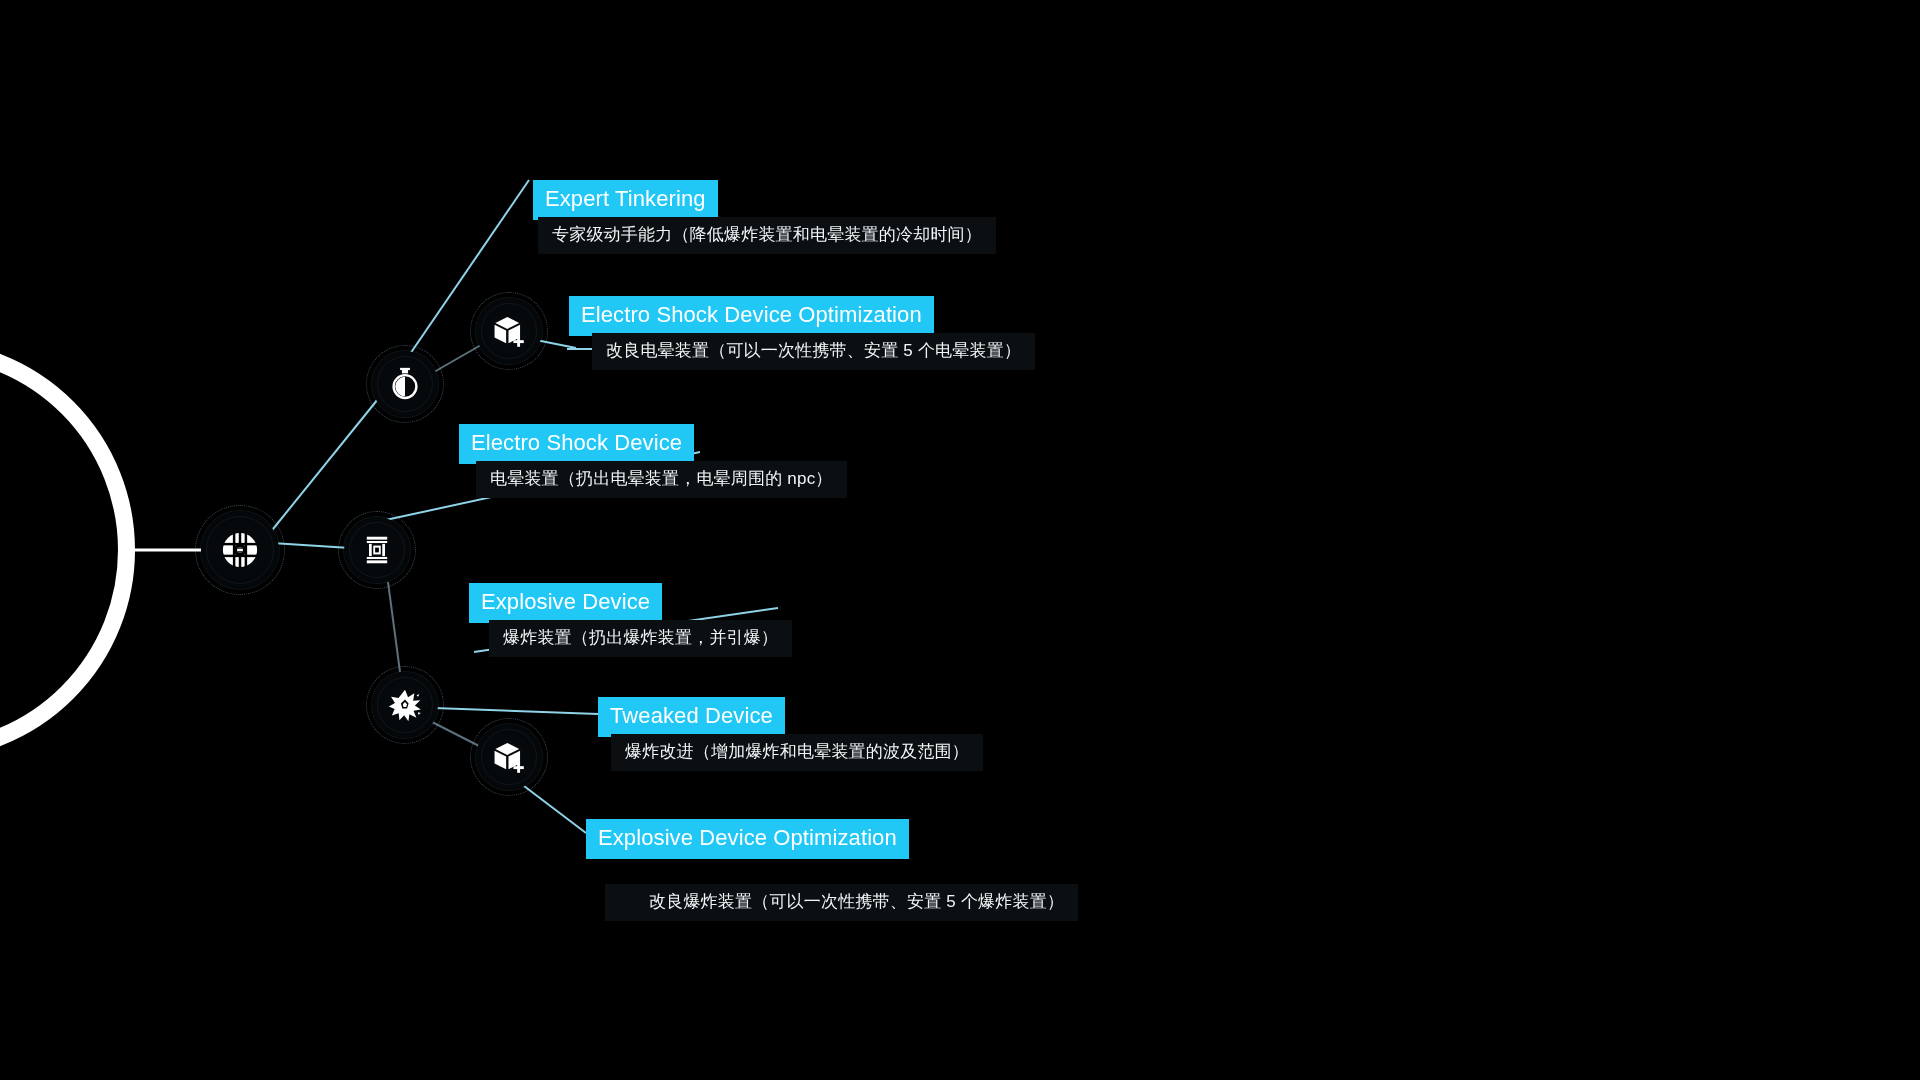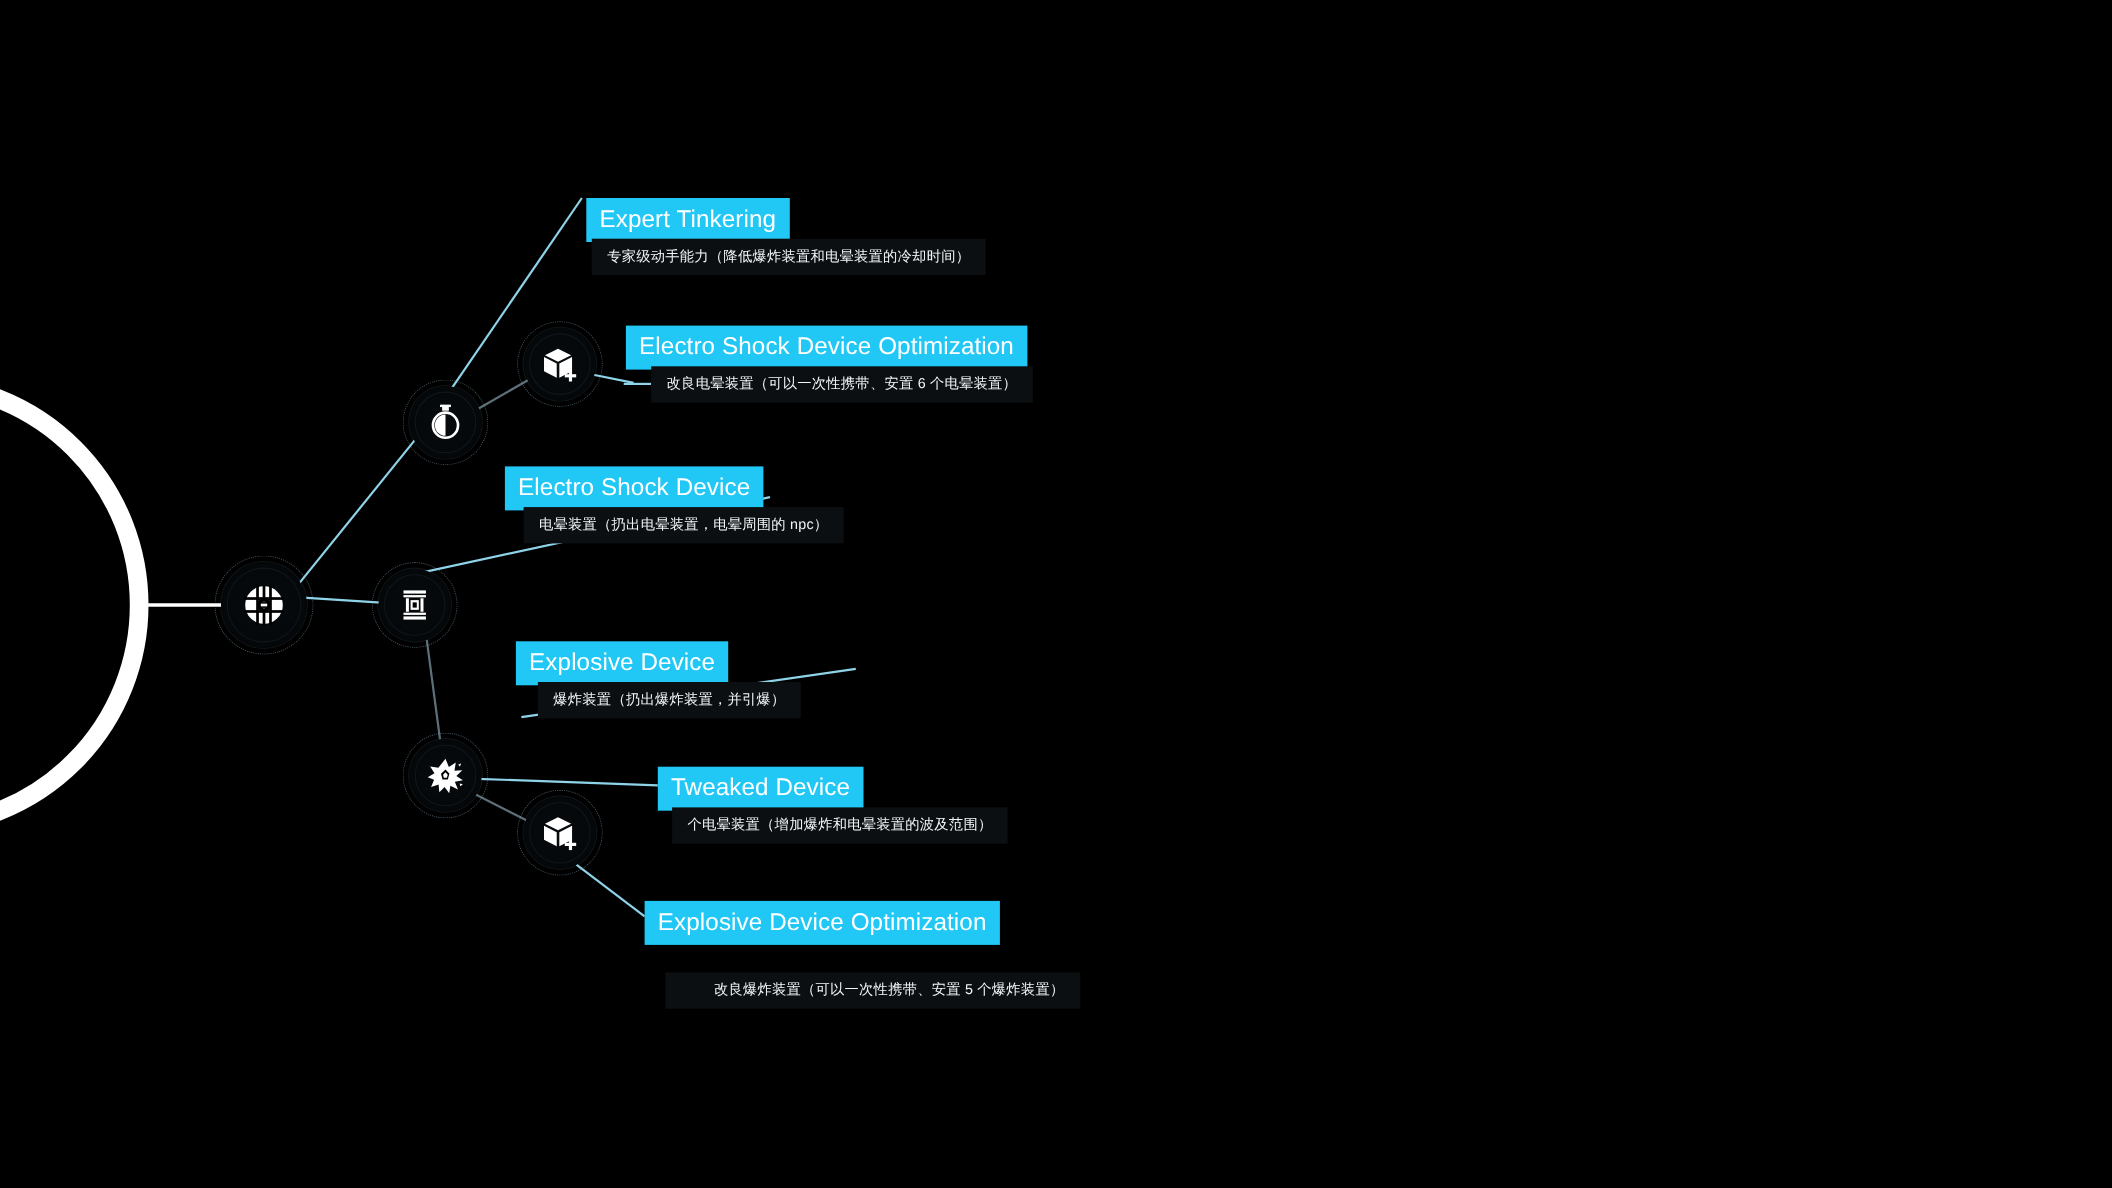--- a/index.html
+++ b/index.html
@@ -100,21 +100,21 @@
     font-size: 22px;
     line-height: 1;
     padding: 8px 12px 10px 12px;
     letter-spacing: 0.1px;
     text-align: right;
   }
   .card .desc {
     display: inline-block;
     background: #0b0f11;
     color: #f2f6f8;
-    font-size: 13px;
+    font-size: 17px;
     line-height: 1;
     padding: 9px 14px 11px 14px;
     letter-spacing: 0.2px;
   }
 </style>
 </head>
 <body>
 
 <div id="stage">
 
@@ -231,36 +231,36 @@
     </svg>
   </div>
 
   <div class="card">
     <div class="title" style="position:absolute; left:533px; top:180px;">Expert Tinkering</div>
     <div class="desc" style="position:absolute; left:538px; top:217px;">专家级动手能力（降低爆炸装置和电晕装置的冷却时间）</div>
   </div>
 
   <div class="card">
     <div class="title" style="position:absolute; left:569px; top:296px;">Electro Shock Device Optimization</div>
-    <div class="desc" style="position:absolute; left:592px; top:333px;">改良电晕装置（可以一次性携带、安置 6 个电晕装置）</div>
+    <div class="desc" style="position:absolute; left:592px; top:333px;">改良电晕装置（可以一次性携带、安置 5 个电晕装置）</div>
   </div>
 
   <div class="card">
     <div class="title" style="position:absolute; left:459px; top:424px;">Electro Shock Device</div>
     <div class="desc" style="position:absolute; left:476px; top:461px;">电晕装置（扔出电晕装置，电晕周围的 npc）</div>
   </div>
 
   <div class="card">
     <div class="title" style="position:absolute; left:469px; top:583px;">Explosive Device</div>
     <div class="desc" style="position:absolute; left:489px; top:620px;">爆炸装置（扔出爆炸装置，并引爆）</div>
   </div>
 
   <div class="card">
     <div class="title" style="position:absolute; left:598px; top:697px;">Tweaked Device</div>
-    <div class="desc" style="position:absolute; left:611px; top:734px;">个电晕装置（增加爆炸和电晕装置的波及范围）</div>
+    <div class="desc" style="position:absolute; left:611px; top:734px;">爆炸改进（增加爆炸和电晕装置的波及范围）</div>
   </div>
 
   <div class="card">
     <div class="title" style="position:absolute; left:586px; top:819px;">Explosive Device Optimization</div>
     <div class="desc" style="position:absolute; left:605px; top:884px;padding-left:44px;">改良爆炸装置（可以一次性携带、安置 5 个爆炸装置）</div>
   </div>
 
 </div>
 
 </body></html>

